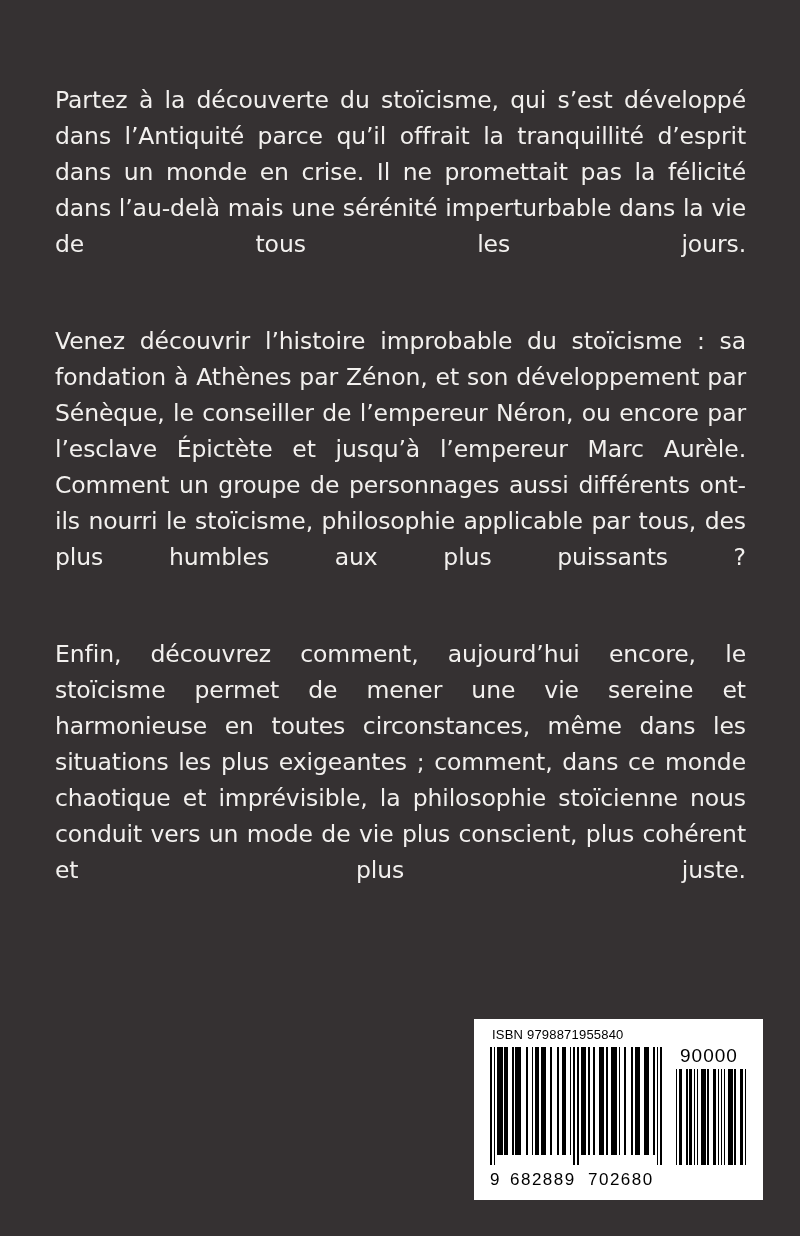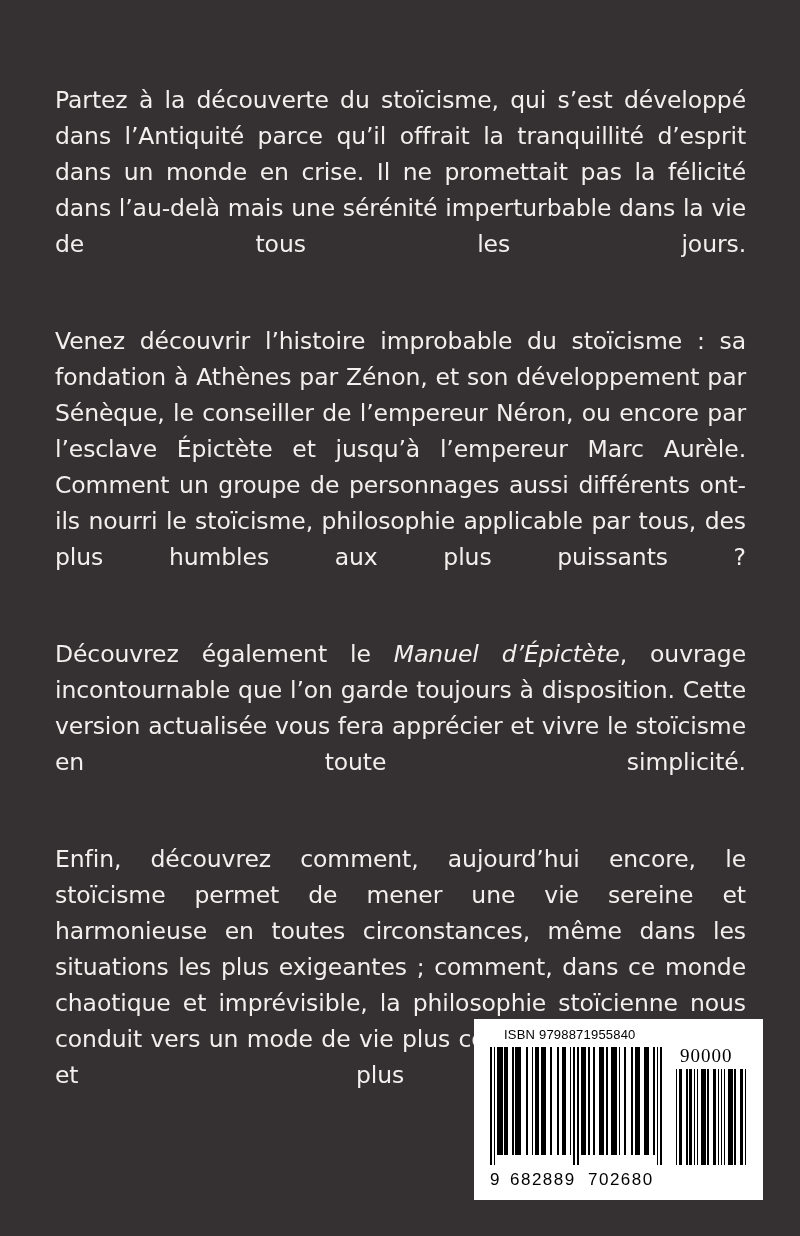--- a/index.html
+++ b/index.html
@@ -68,28 +68,27 @@
 
   .isbn-caption {
     position: absolute;
     left: 18px;
     top: 8px;
     font-family: "Liberation Sans", sans-serif;
     font-size: 13px;
     color: #000000;
     letter-spacing: 0.2px;
     white-space: nowrap;
-    margin-left: 12px;
   }
 
   .addon-caption {
     position: absolute;
     left: 206px;
     top: 26px;
-    font-family: Liberation Serif, serif;
+    font-family: Liberation Sans, sans-serif;
     font-size: 19px;
     color: #000000;
     letter-spacing: 1px;
     white-space: nowrap;
     text-align: center;
   }
 
   #main-barcode-svg {
     position: absolute;
     left: 16px;
@@ -122,21 +121,20 @@
   .hd-right { left: 98px; }
 </style>
 </head>
 <body>
 
 <div id="page">
 
   <div class="blurb">
     <p>Partez à la découverte du stoïcisme, qui s’est développé dans l’Antiquité parce qu’il offrait la tranquillité d’esprit dans un monde en crise. Il ne promettait pas la félicité dans l’au-delà mais une sérénité imperturbable dans la vie de tous les jours.</p>
     <p>Venez découvrir l’histoire improbable du stoïcisme : sa fondation à Athènes par Zénon, et son développement par Sénèque, le conseiller de l’empereur Néron, ou encore par l’esclave Épictète et jusqu’à l’empereur Marc Aurèle. Comment un groupe de personnages aussi différents ont-ils nourri le stoïcisme, philosophie applicable par tous, des plus humbles aux plus puissants ?</p>
-    <p><span>Découvrez également le </span><em>Manuel d’Épictète</em><span>, ouvrage incontournable que l’on garde toujours à disposition. Cette version actualisée vous fera apprécier et vivre le stoïcisme en toute simplicité.</span></p>
     <p>Enfin, découvrez comment, aujourd’hui encore, le stoïcisme permet de mener une vie sereine et harmonieuse en toutes circonstances, même dans les situations les plus exigeantes ; comment, dans ce monde chaotique et imprévisible, la philosophie stoïcienne nous conduit vers un mode de vie plus conscient, plus cohérent et plus juste.</p>
   </div>
 
   <div id="barcode-block">
     <div class="isbn-caption">ISBN 9798871955840</div>
     <div class="addon-caption">90000</div>
     <svg id="main-barcode-svg" width="172" height="118" viewBox="0 0 172 118">
         <rect x="0" y="0" width="1.8105263157894738" height="118" fill="#000000" shape-rendering="crispEdges"></rect>
         <rect x="3.6210526315789475" y="0" width="1.8105263157894738" height="118" fill="#000000" shape-rendering="crispEdges"></rect>
         <rect x="7.242105263157895" y="0" width="1.8105263157894738" height="108" fill="#000000" shape-rendering="crispEdges"></rect>

